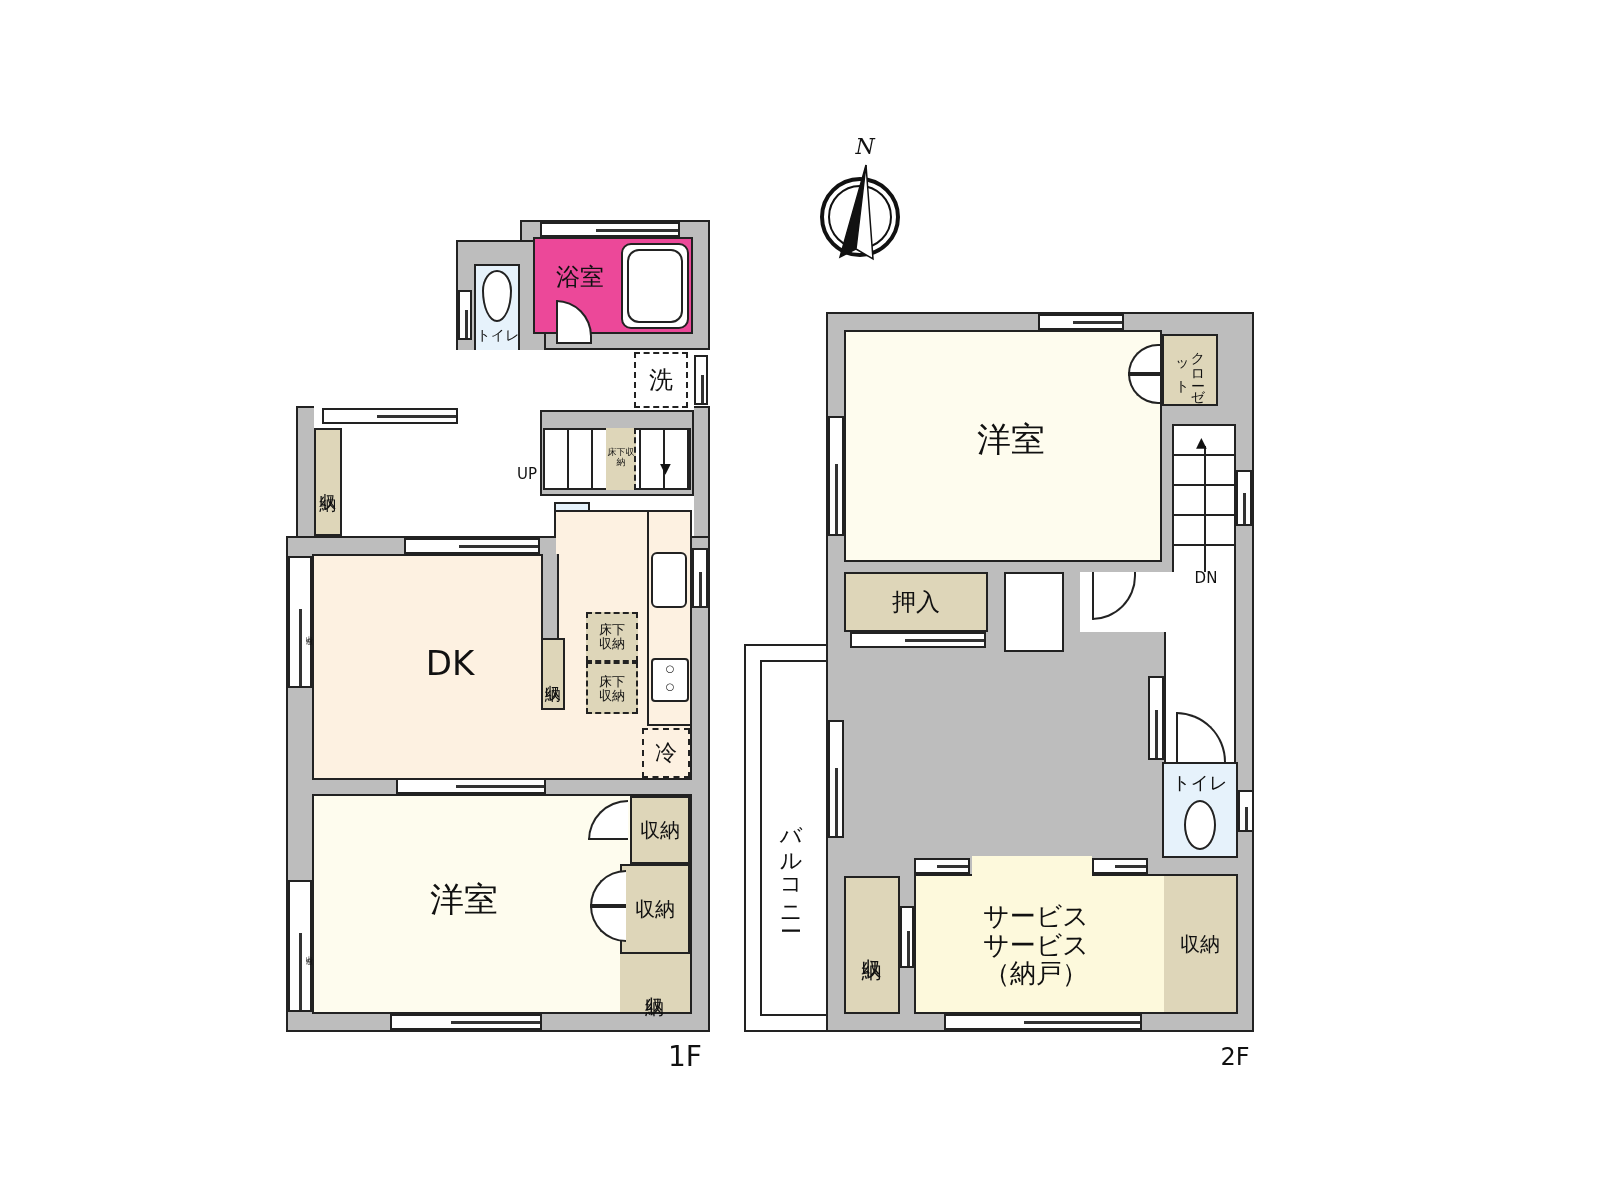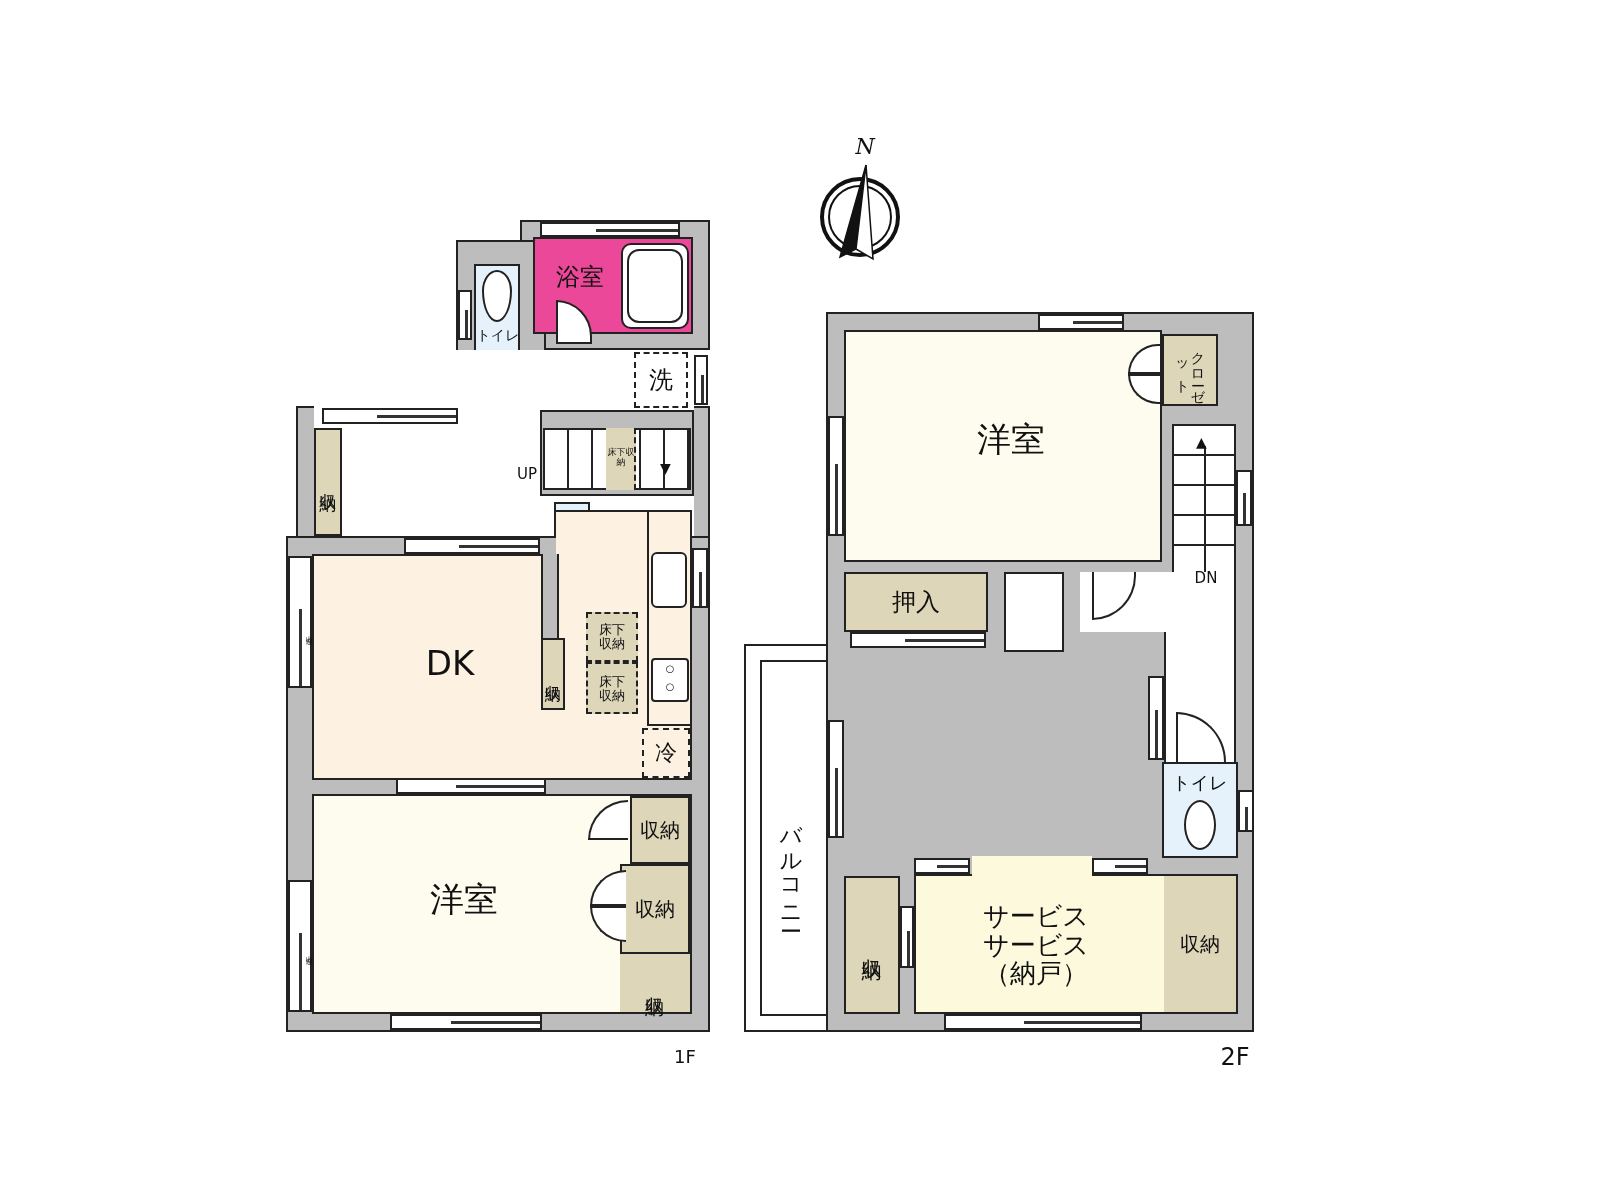--- a/index.html
+++ b/index.html
@@ -113,21 +113,21 @@
   <div class="abs" style="left:620px;top:954px;width:70px;height:58px;background:#ded6b9;">
     <div class="lbl vert" style="left:0;top:0;width:70px;height:58px;font-size:19px;">収納</div>
   </div>
   <div class="door" style="left:588px;top:800px;width:40px;height:40px;border-radius:40px 0 0 0;border-right:none;"></div>
   <div class="door" style="left:590px;top:870px;width:36px;height:36px;border-radius:36px 0 0 0;border-right:none;"></div>
   <div class="door" style="left:590px;top:906px;width:36px;height:36px;border-radius:0 0 0 36px;border-right:none;"></div>
   <div class="win" style="left:390px;top:1014px;width:152px;height:16px;"></div>
   <div class="win winv" style="left:288px;top:880px;width:24px;height:132px;"></div>
   <div class="lbl vert" style="left:303px;top:940px;width:10px;height:24px;font-size:7px;">出窓</div>
 
-  <div class="lbl" style="left:660px;top:1040px;width:50px;height:34px;font-size:18px;">1F</div>
+  <div class="lbl" style="left:660px;top:1040px;width:50px;height:34px;font-size:28px;">1F</div>
 </div>
 
 <div class="abs" style="left:740px;top:0;width:860px;height:1080px;">
 
   <div class="abs room" style="left:4px;top:644px;width:86px;height:388px;background:#fff;">
     <div class="abs room" style="left:14px;top:14px;width:70px;height:356px;"></div>
     <div class="lbl vert" style="left:30px;top:150px;width:30px;height:140px;font-size:22px;">バルコニー</div>
   </div>
 
   <div class="abs wall" style="left:86px;top:312px;width:428px;height:720px;"></div>

